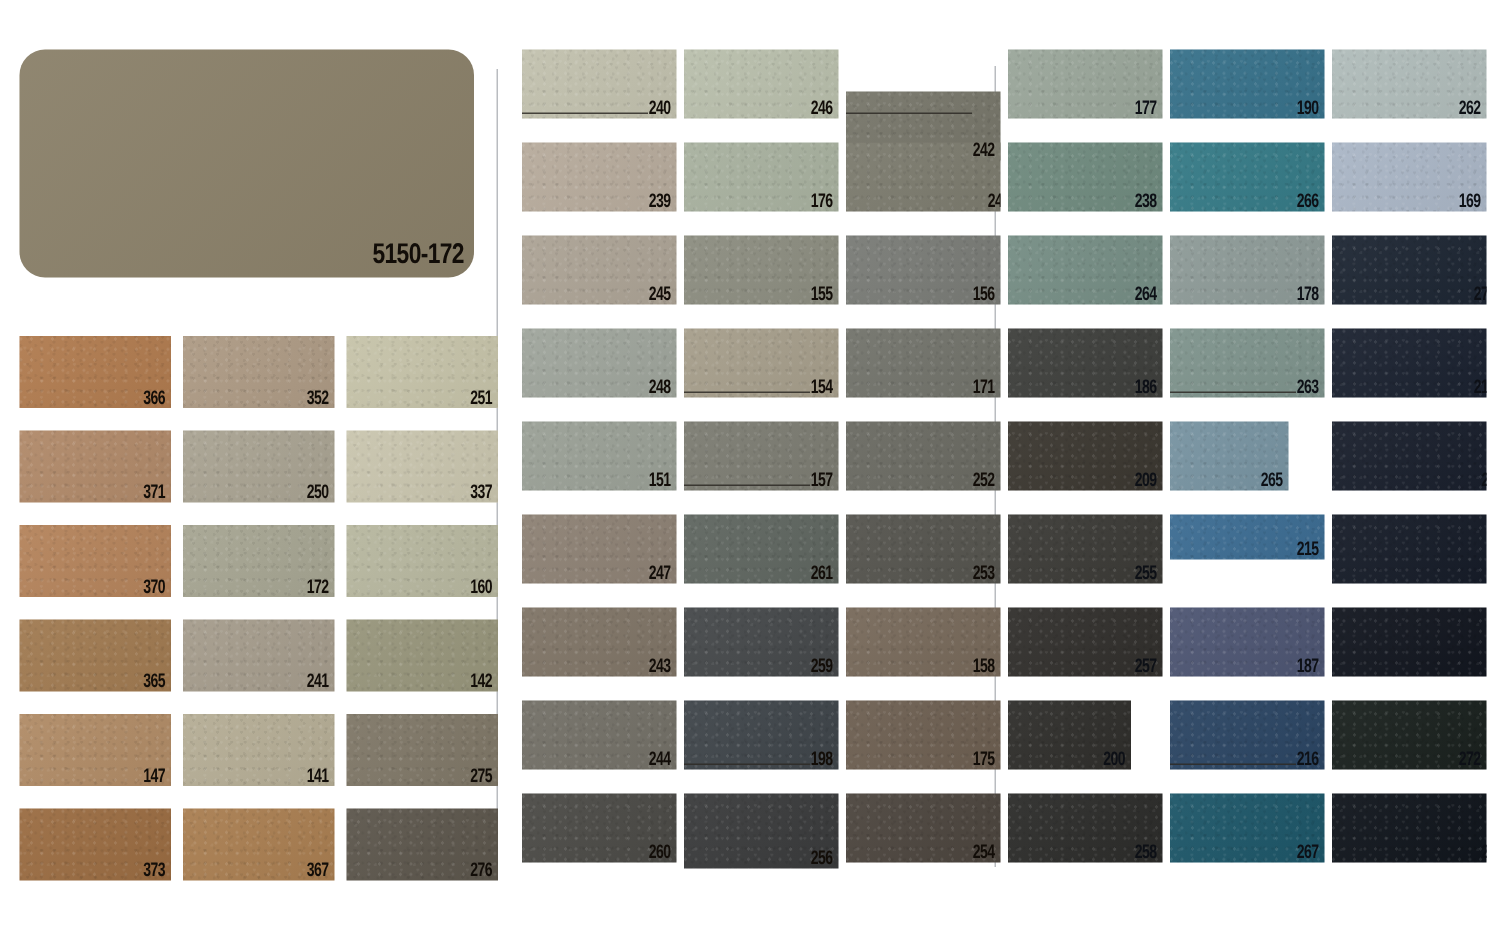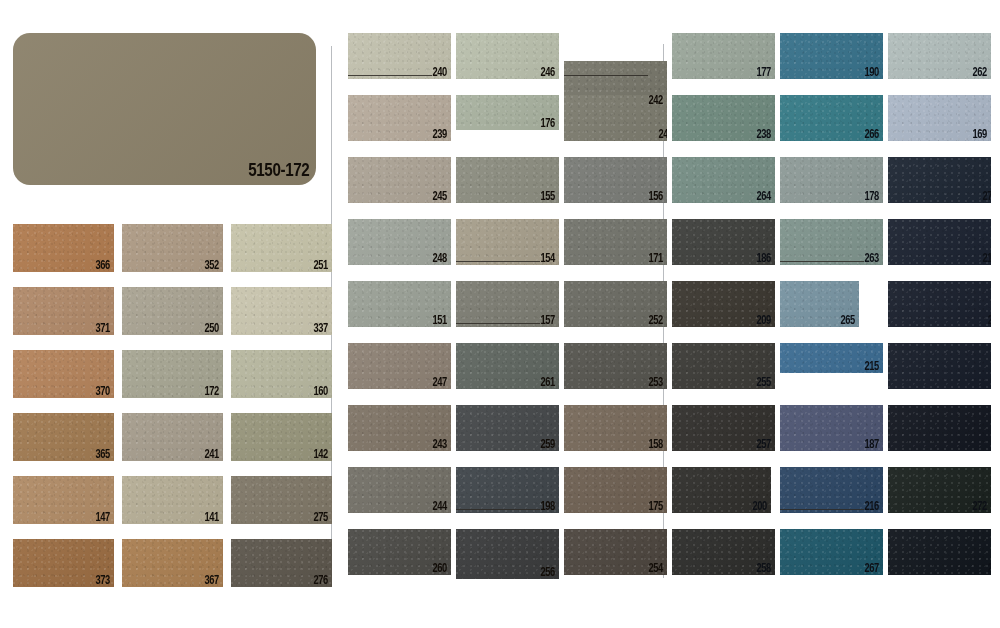--- a/index.html
+++ b/index.html
@@ -171,21 +171,21 @@
       <div class="swatch" style="left: 456px; top: 33px; width: 103px; height: 46px; background-color: rgb(185, 191, 172);">
         <span class="swatch-label label-dark">246</span>
       </div>
       <div class="swatch" style="left: 564px; top: 33px; width: 103px; height: 46px; background-color: rgb(119, 118, 106); margin-top: 28px;">
         <span class="swatch-label label-dark">242</span>
       </div>
       <div class="rule" style="left: 564px; top: 75px; width: 84px;"></div>
       <div class="swatch" style="left: 348px; top: 95px; width: 103px; height: 46px; background-color: rgb(183, 171, 156);">
         <span class="swatch-label label-dark">239</span>
       </div>
-      <div class="swatch" style="left: 456px; top: 95px; width: 103px; height: 35px; background-color: rgb(168, 177, 159);">
+      <div class="swatch" style="left: 456px; top: 95px; width: 103px; height: 46px; background-color: rgb(168, 177, 159);">
         <span class="swatch-label label-dark">176</span>
       </div>
       <div class="swatch" style="left: 564px; top: 95px; width: 103px; height: 46px; background-color: rgb(124, 123, 110);">
         <span class="swatch-label label-dark" style="right: -6px;">249</span>
       </div>
       <div class="swatch" style="left: 348px; top: 157px; width: 103px; height: 46px; background-color: rgb(172, 163, 149);">
         <span class="swatch-label label-dark">245</span>
       </div>
       <div class="swatch" style="left: 456px; top: 157px; width: 103px; height: 46px; background-color: rgb(140, 141, 128);">
         <span class="swatch-label label-dark">155</span>
@@ -303,21 +303,21 @@
         <span class="swatch-label label-light">215</span>
       </div>
       <div class="swatch" style="left: 888px; top: 343px; width: 103px; height: 46px; background-color: rgb(22, 28, 40);"></div>
       <div class="swatch" style="left: 672px; top: 405px; width: 103px; height: 46px; background-color: rgb(49, 47, 44);">
         <span class="swatch-label label-light">257</span>
       </div>
       <div class="swatch" style="left: 780px; top: 405px; width: 103px; height: 46px; background-color: rgb(77, 85, 114);">
         <span class="swatch-label label-light">187</span>
       </div>
       <div class="swatch" style="left: 888px; top: 405px; width: 103px; height: 46px; background-color: rgb(18, 22, 31);"></div>
-      <div class="swatch" style="left: 672px; top: 467px; width: 99px; height: 46px; background-color: rgb(47, 46, 43);">
+      <div class="swatch" style="left: 672px; top: 467px; width: 82px; height: 46px; background-color: rgb(47, 46, 43);">
         <span class="swatch-label label-light">200</span>
       </div>
       <div class="swatch" style="left: 780px; top: 467px; width: 103px; height: 46px; background-color: rgb(43, 69, 99);">
         <span class="swatch-label label-light">216</span>
       </div>
       <div class="rule" style="left: 780px; top: 509px; width: 84px;"></div>
       <div class="swatch" style="left: 888px; top: 467px; width: 103px; height: 46px; background-color: rgb(26, 33, 30);">
         <span class="swatch-label label-light">272</span>
       </div>
       <div class="swatch" style="left: 672px; top: 529px; width: 103px; height: 46px; background-color: rgb(44, 44, 42);">

